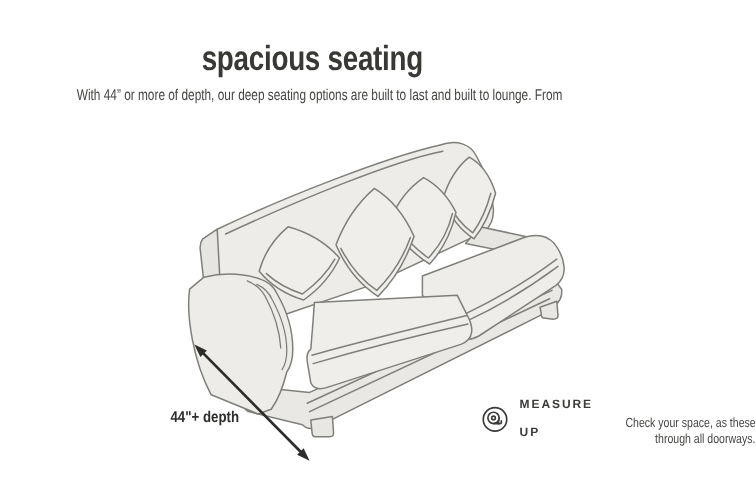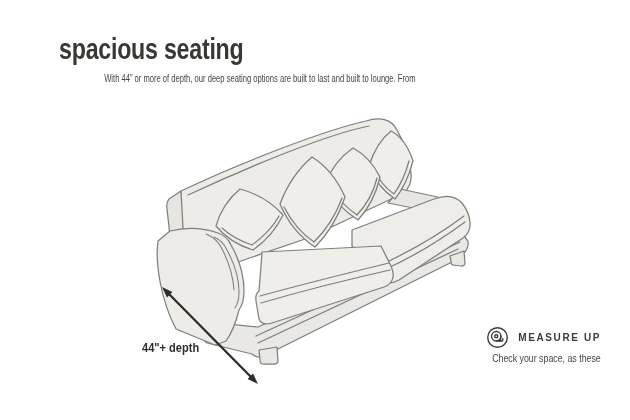--- a/index.html
+++ b/index.html
@@ -11,44 +11,45 @@
   }
   .stage { position: absolute; left: 0; top: 0; width: 630px; height: 420px; }
 
   
   .cond { display: inline-block; white-space: nowrap; }
   .c-center { transform: scaleX(0.76); transform-origin: 50% 50%; }
   .c-right  { transform: scaleX(0.80); transform-origin: 100% 50%; }
 
   .title {
     position: absolute; left: 0; top: 33px; width: 520px;
+    text-align: center;
     font-size: 29px; font-weight: 700; color: #383835;
-    line-height: 32px; letter-spacing: -0.3px; padding-left: 36px;
+    line-height: 32px; letter-spacing: -0.3px;
   }
   .title .c-center { transform: scaleX(0.80); }
 
   .desc {
     position: absolute; left: 0; top: 70px; width: 520px;
     text-align: center;
-    font-size: 10px; color: #454542; line-height: 18.5px;
+    font-size: 13px; color: #454542; line-height: 18.5px;
   }
   .desc-line { height: 18.5px; }
 
   .sofa-svg { position: absolute; left: 0; top: 0; width: 630px; height: 420px; }
 
   .dim-label {
     position: absolute; left: 123px; top: 340px; width: 96px;
     text-align: center;
     font-size: 13px; font-weight: 700; color: #2d2d2b;
   }
   .dim-label .c-center { transform: scaleX(0.85); }
 
   .measure {
     position: absolute; right: 29px; top: 326px; width: 200px;
-    display: flex; flex-direction: column; align-items: flex-end;
+    display: flex; flex-direction: row; align-items: flex-end;
   }
   .measure-head { display: flex; align-items: center; gap: 9px; }
   .mu-icon { width: 23px; height: 23px; flex: 0 0 auto; }
   .mu-title {
     font-size: 10px; font-weight: 700; letter-spacing: 1.6px;
     color: #3b3b39; line-height: 23px;
   }
   .mu-caption { margin-top: 3px; text-align: right; font-size: 11px; color: #454542; }
   .mu-line { height: 12.3px; line-height: 12.3px; }
 </style>
@@ -139,16 +140,17 @@
         <circle cx="12" cy="12" r="10.2"></circle>
         <circle cx="10.7" cy="10.7" r="4.9"></circle>
         <circle cx="10.7" cy="10.7" r="1.6"></circle>
         <path d="M15.6,10.7 C15.6,14 13.4,15.7 10.7,15.7 L16.4,15.7 Q17.5,15.7 17.5,14.5 L17.5,13.2"></path>
         <line x1="15.1" y1="15.7" x2="15.1" y2="14.3"></line>
       </svg>
       <span class="mu-title">MEASURE UP</span>
     </div>
     <div class="mu-caption">
       <div class="mu-line"><span class="cond c-right">Check your space, as these</span></div>
+      <div class="mu-line"><span class="cond c-right">through all doorways.</span></div>
     </div>
   </div>
 
 </div>
 
 </body></html>

